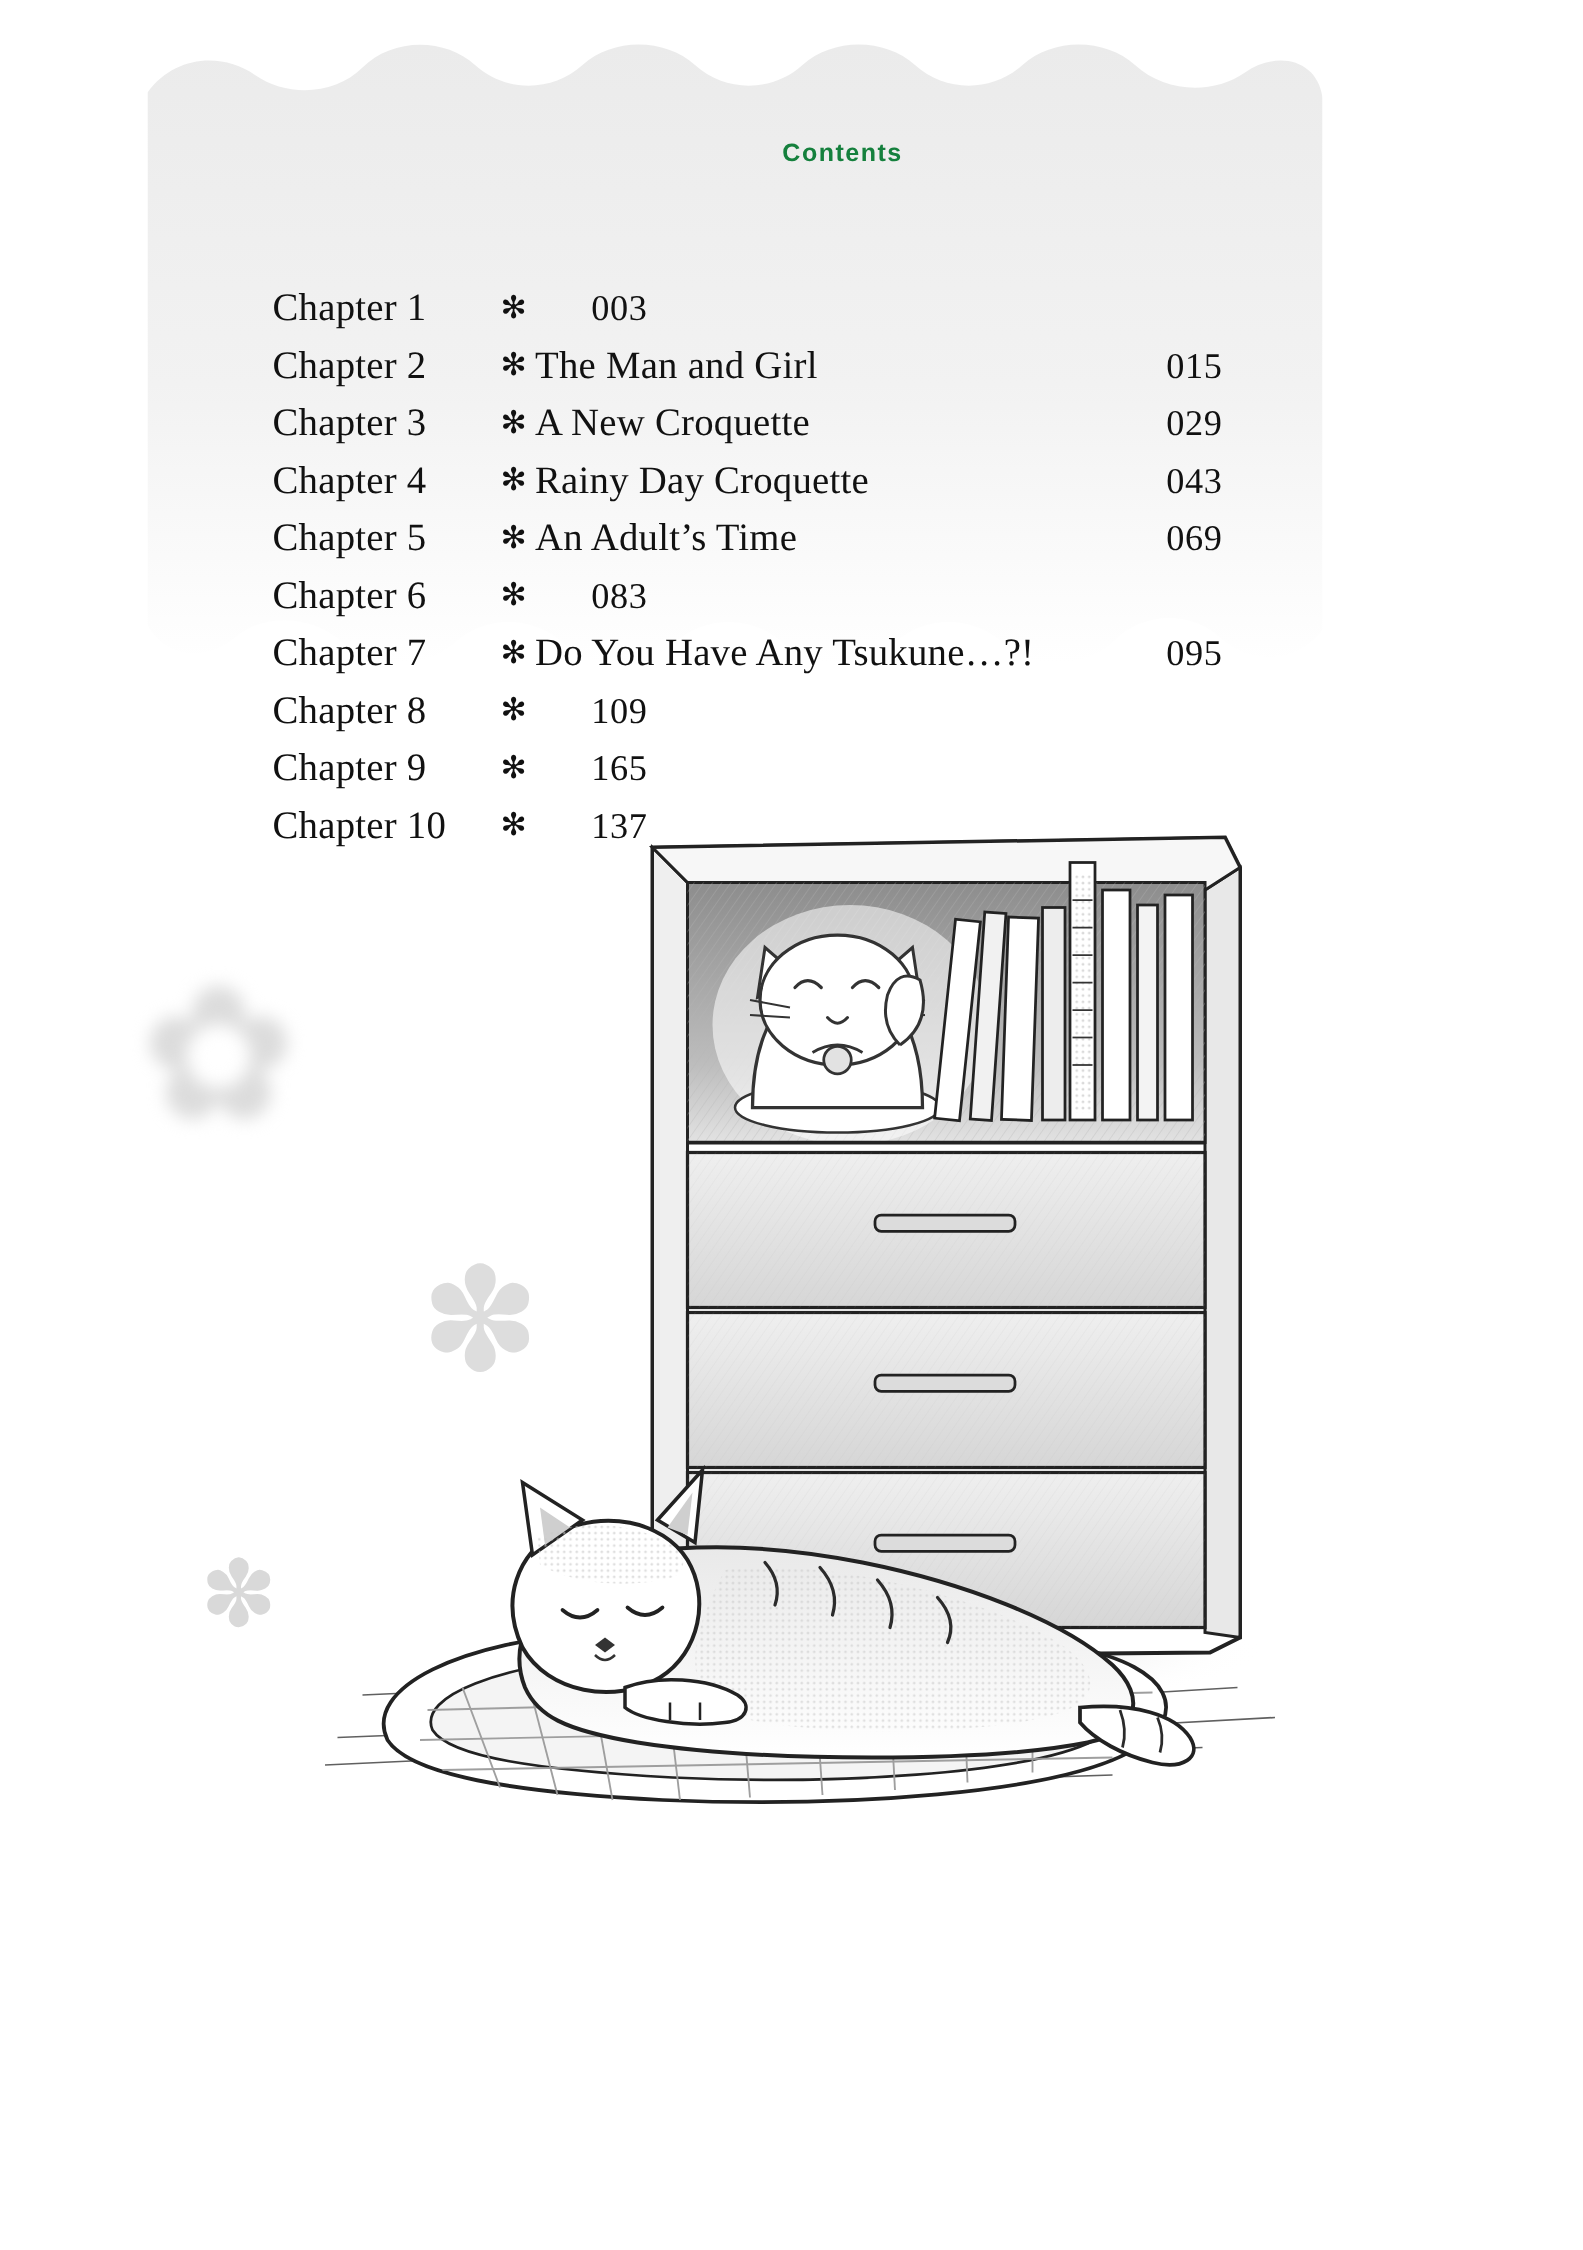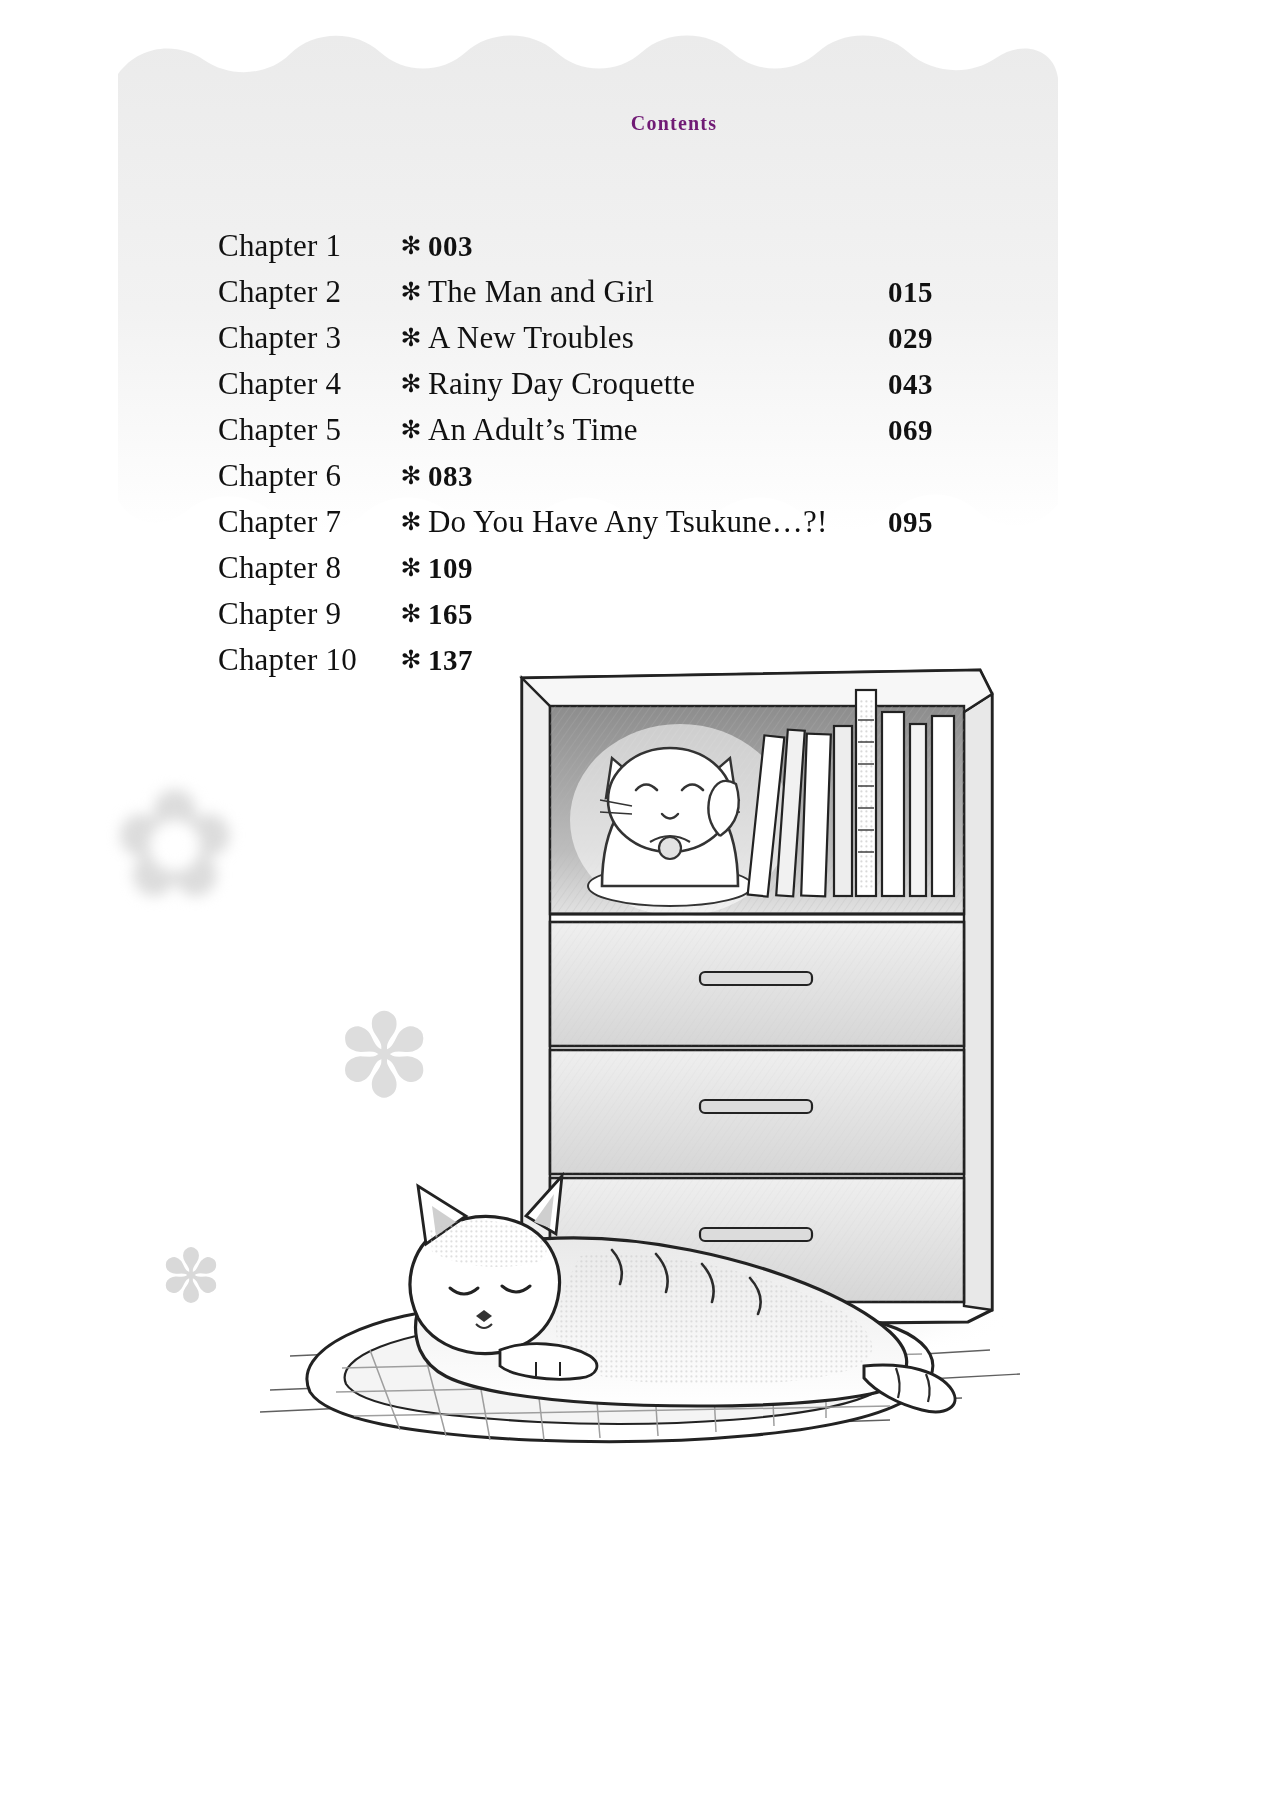--- a/index.html
+++ b/index.html
@@ -28,25 +28,25 @@
     position: absolute;
     inset: 0;
   }
 
   .contents-heading {
     position: absolute;
     left: 0;
     top: 78px;
     width: 1112px;
     text-align: center;
-    font-family: Liberation Serif, serif;
+    font-family: Liberation Sans, sans-serif;
     font-weight: bold;
     font-size: 20px;
     letter-spacing: 1.2px;
-    color: #701a75;
+    color: #15803d;
   }
 
   
   .toc-list {
     position: absolute;
     left: 100px;
     top: 152px;
     width: 760px;
   }
   .toc-row {
@@ -71,21 +71,22 @@
     line-height: 1;
     position: relative;
     top: -2px;
   }
   .toc-title {
     flex: 1 1 auto;
     white-space: nowrap;
   }
   .toc-page {
     flex: 0 0 90px;
-    font-weight: bold;
+    text-align: right;
+    font-weight: normal;
     font-size: 29px;
     letter-spacing: 0.5px;
   }
 
   
   .deco-flower {
     position: absolute;
     color: #d8d8d8;
     line-height: 1;
     user-select: none;
@@ -159,21 +160,21 @@
     <div class="toc-row">
       <span class="toc-chapter">Chapter 2</span>
       <span class="toc-star">✻</span>
       <span class="toc-title">The Man and Girl</span>
       <span class="toc-page">015</span>
     </div>
 
     <div class="toc-row">
       <span class="toc-chapter">Chapter 3</span>
       <span class="toc-star">✻</span>
-      <span class="toc-title">A New Troubles</span>
+      <span class="toc-title">A New Croquette</span>
       <span class="toc-page">029</span>
     </div>
 
     <div class="toc-row">
       <span class="toc-chapter">Chapter 4</span>
       <span class="toc-star">✻</span>
       <span class="toc-title">Rainy Day Croquette</span>
       <span class="toc-page">043</span>
     </div>
 

